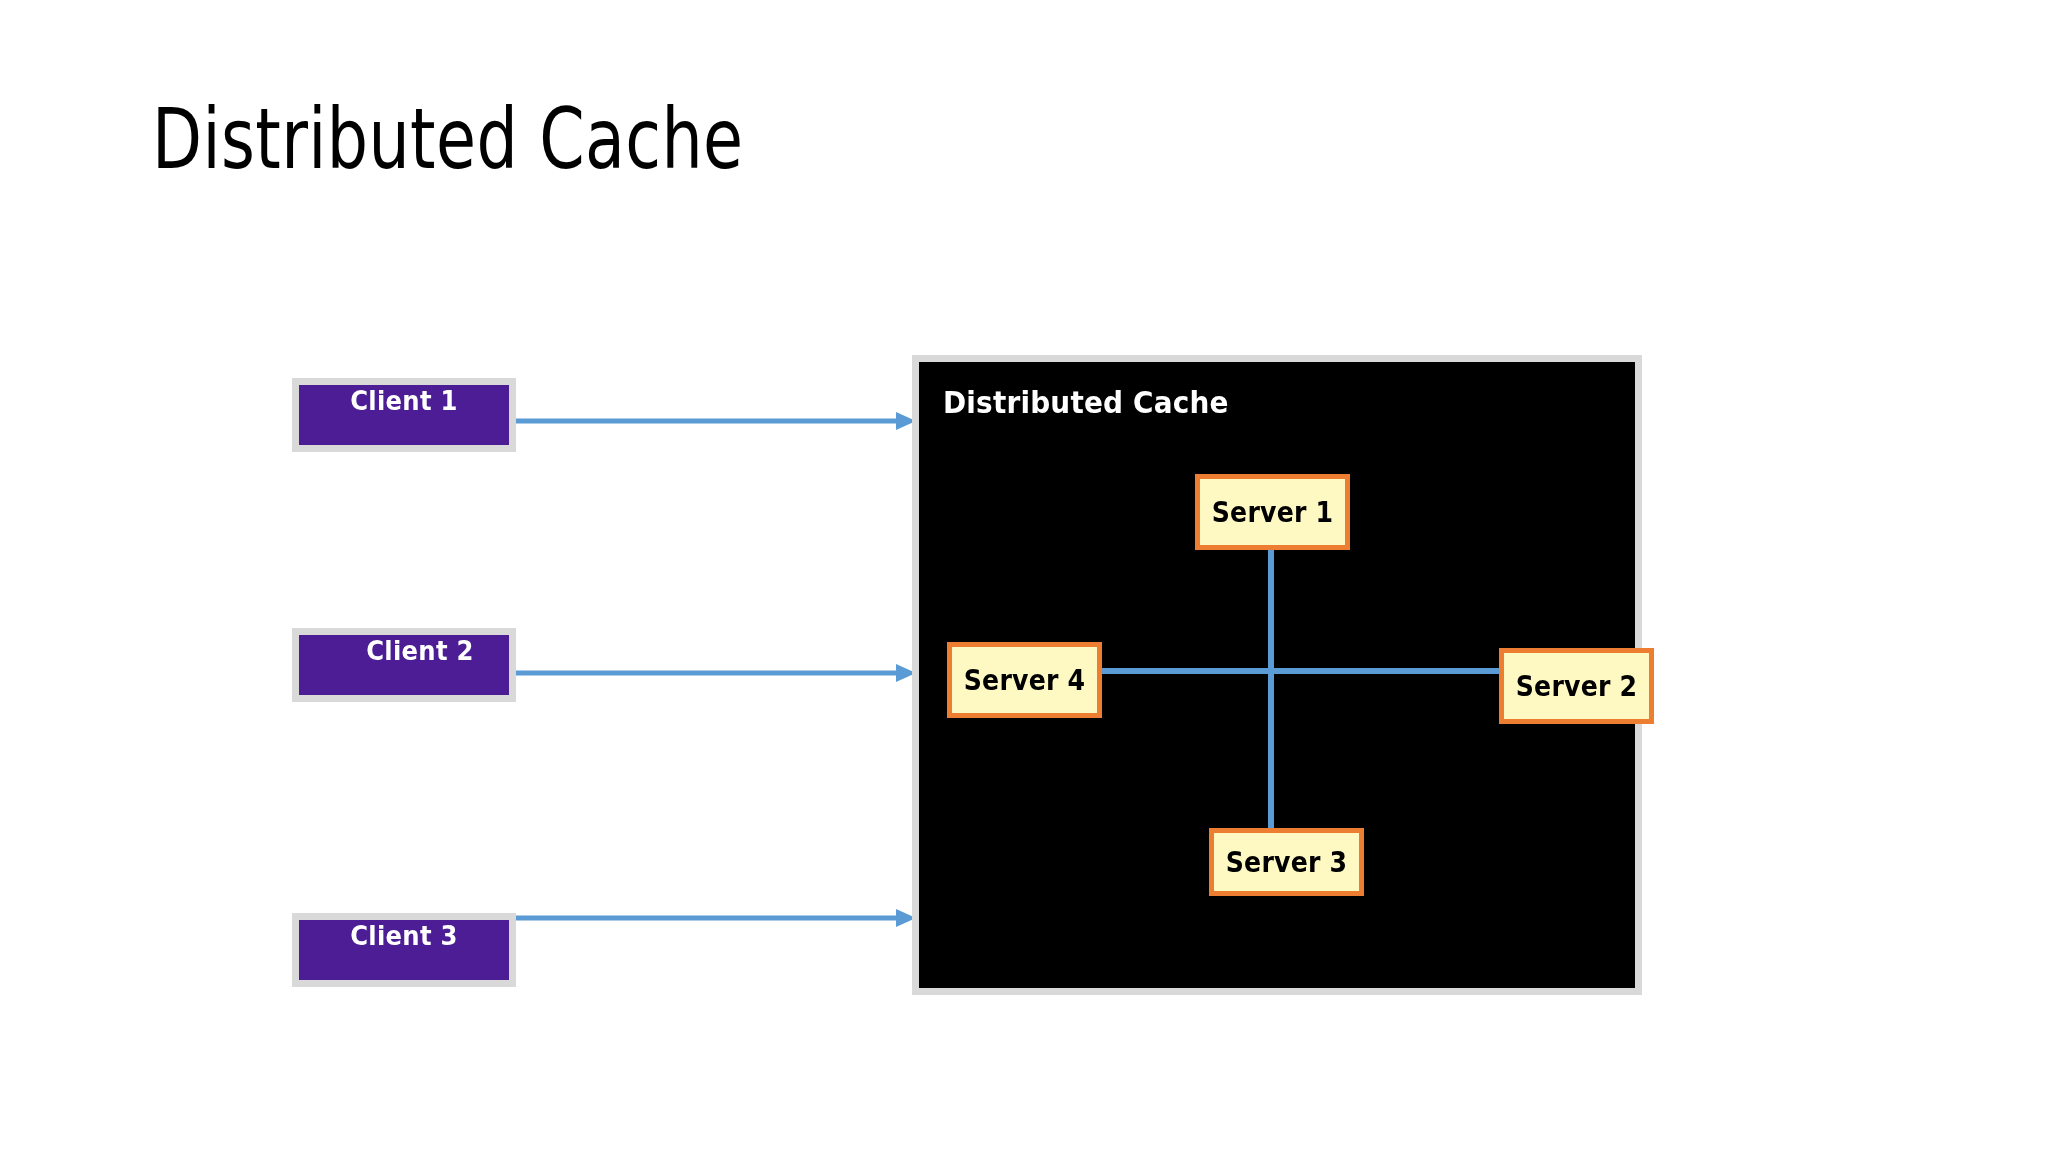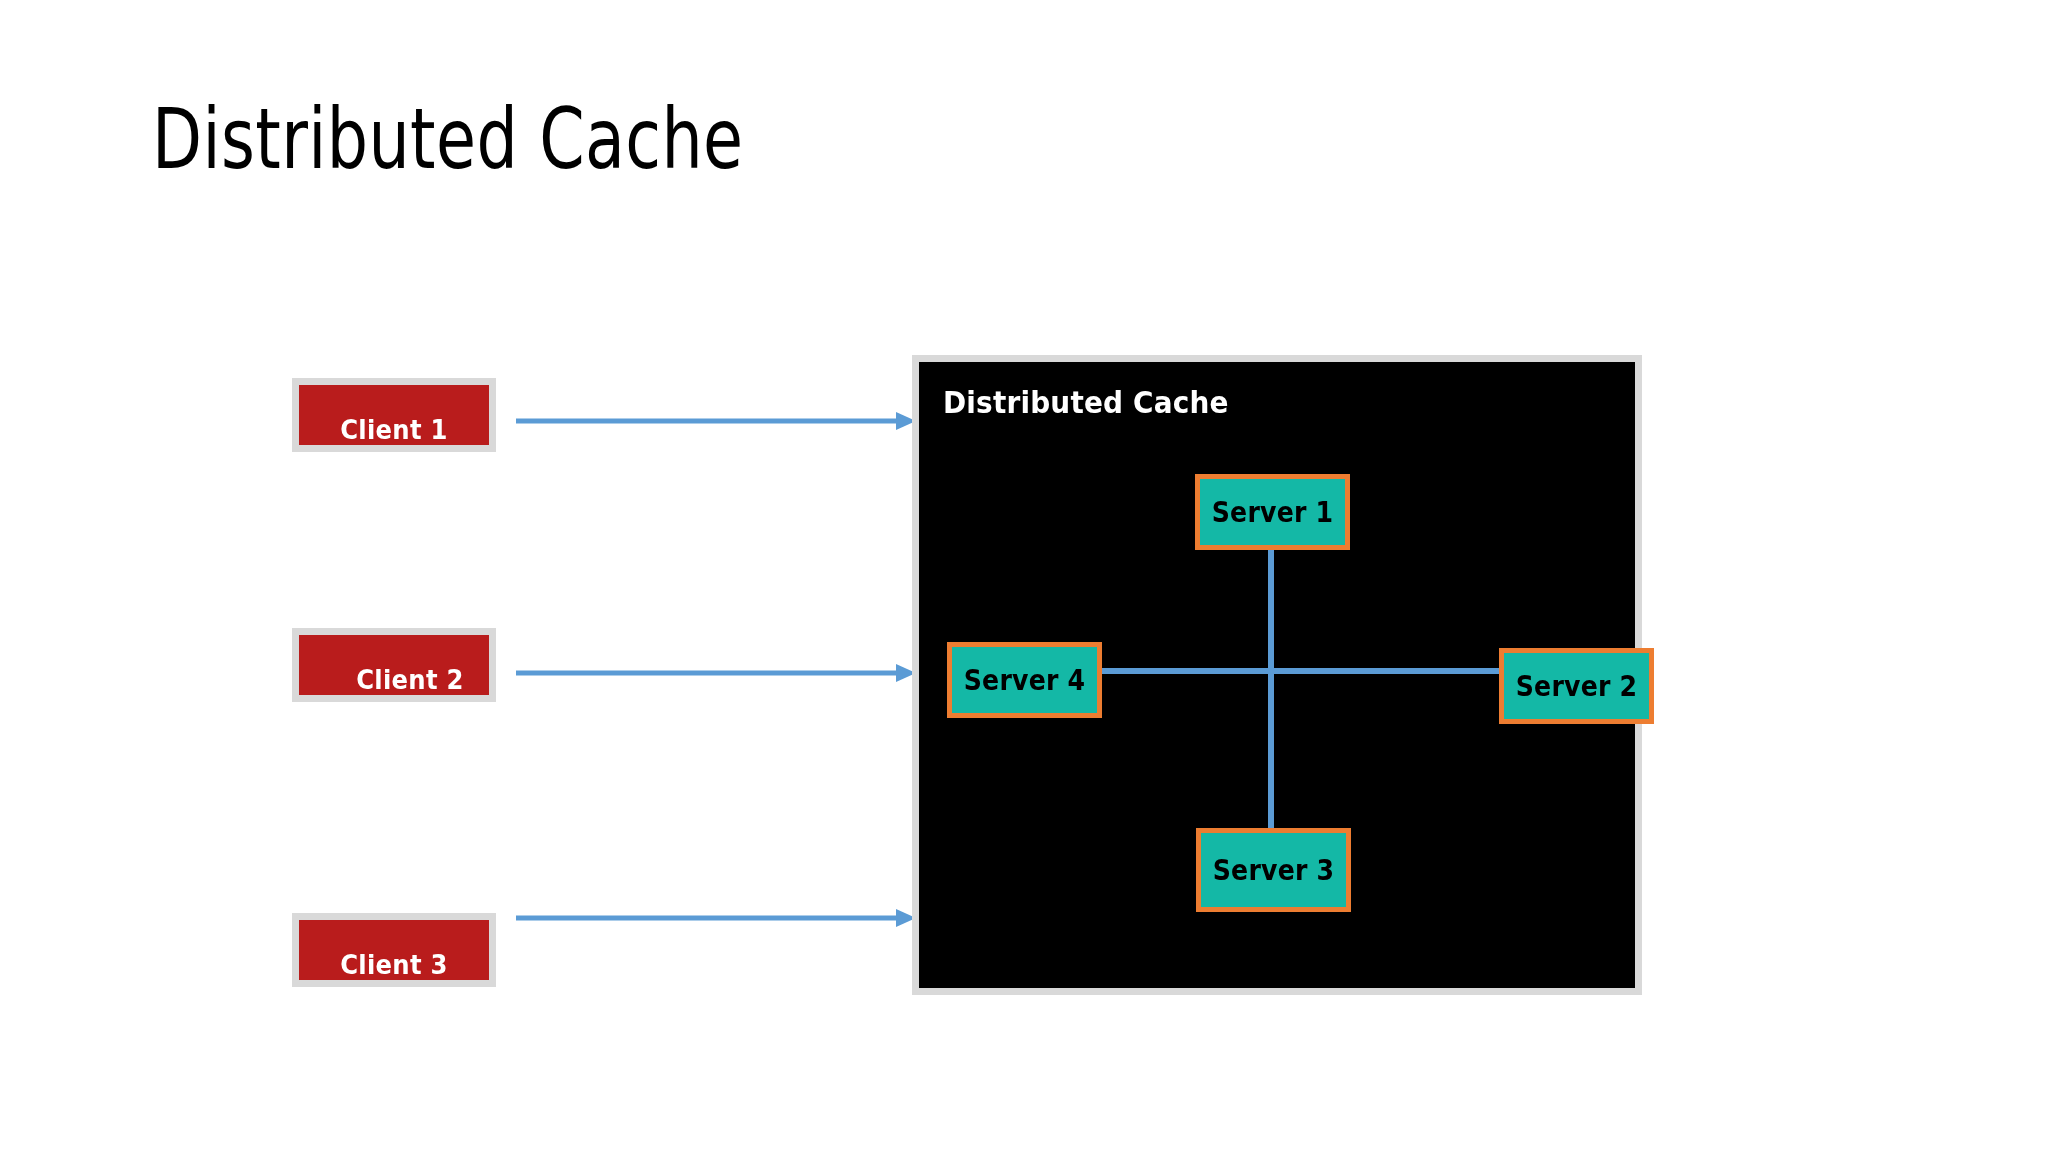--- a/index.html
+++ b/index.html
@@ -33,26 +33,26 @@
     color: #000000;
     white-space: nowrap;
     transform: scaleX(0.86);
     transform-origin: left center;
   }
 
   
   .client-box {
     position: absolute;
     box-sizing: border-box;
-    width: 204px;
+    width: 224px;
     height: 74px;
-    background: #b91c1c;
+    background: #4c1d95;
     border: 7px solid #D9D9D9;
     display: flex;
-    align-items: flex-end;
+    align-items: flex-start;
     justify-content: center;
   }
   .client-label {
     font-family: "DejaVu Sans Condensed", "Liberation Sans Narrow", "DejaVu Sans", sans-serif;
     font-size: 27px;
     font-weight: bold;
     color: #FFFFFF;
     letter-spacing: 0.3px;
     white-space: nowrap;
   }
@@ -115,38 +115,38 @@
   #connector-horizontal {
     left: 120px;
     top: 306px;
     width: 463px;
   }
 
   
   .server-box {
     position: absolute;
     box-sizing: border-box;
-    background: #14b8a6;
+    background: #fef9c3;
     border: 5px solid #ED7D31;
     display: flex;
     align-items: center;
     justify-content: center;
     z-index: 3;
   }
   .server-label {
     font-family: "DejaVu Sans Condensed", "Liberation Sans Narrow", "DejaVu Sans", sans-serif;
     font-size: 28px;
     font-weight: bold;
     color: #000000;
     letter-spacing: 0.2px;
     white-space: nowrap;
   }
   #server-1 { left: 276px; top: 112px; width: 155px; height: 76px; }
   #server-2 { left: 580px; top: 266px; width: 155px; height: 76px; margin-top: 20px; }
-  #server-3 { left: 277px; top: 466px; width: 155px; height: 84px; }
+  #server-3 { left: 290px; top: 466px; width: 155px; height: 68px; }
   #server-4 { left: 28px;  top: 280px; width: 155px; height: 76px; justify-content: center; }
 </style>
 </head>
 <body>
 
 <div id="slide">
 
   <div id="slide-title">Distributed Cache</div>
 
   <div class="client-box" id="client-1">

